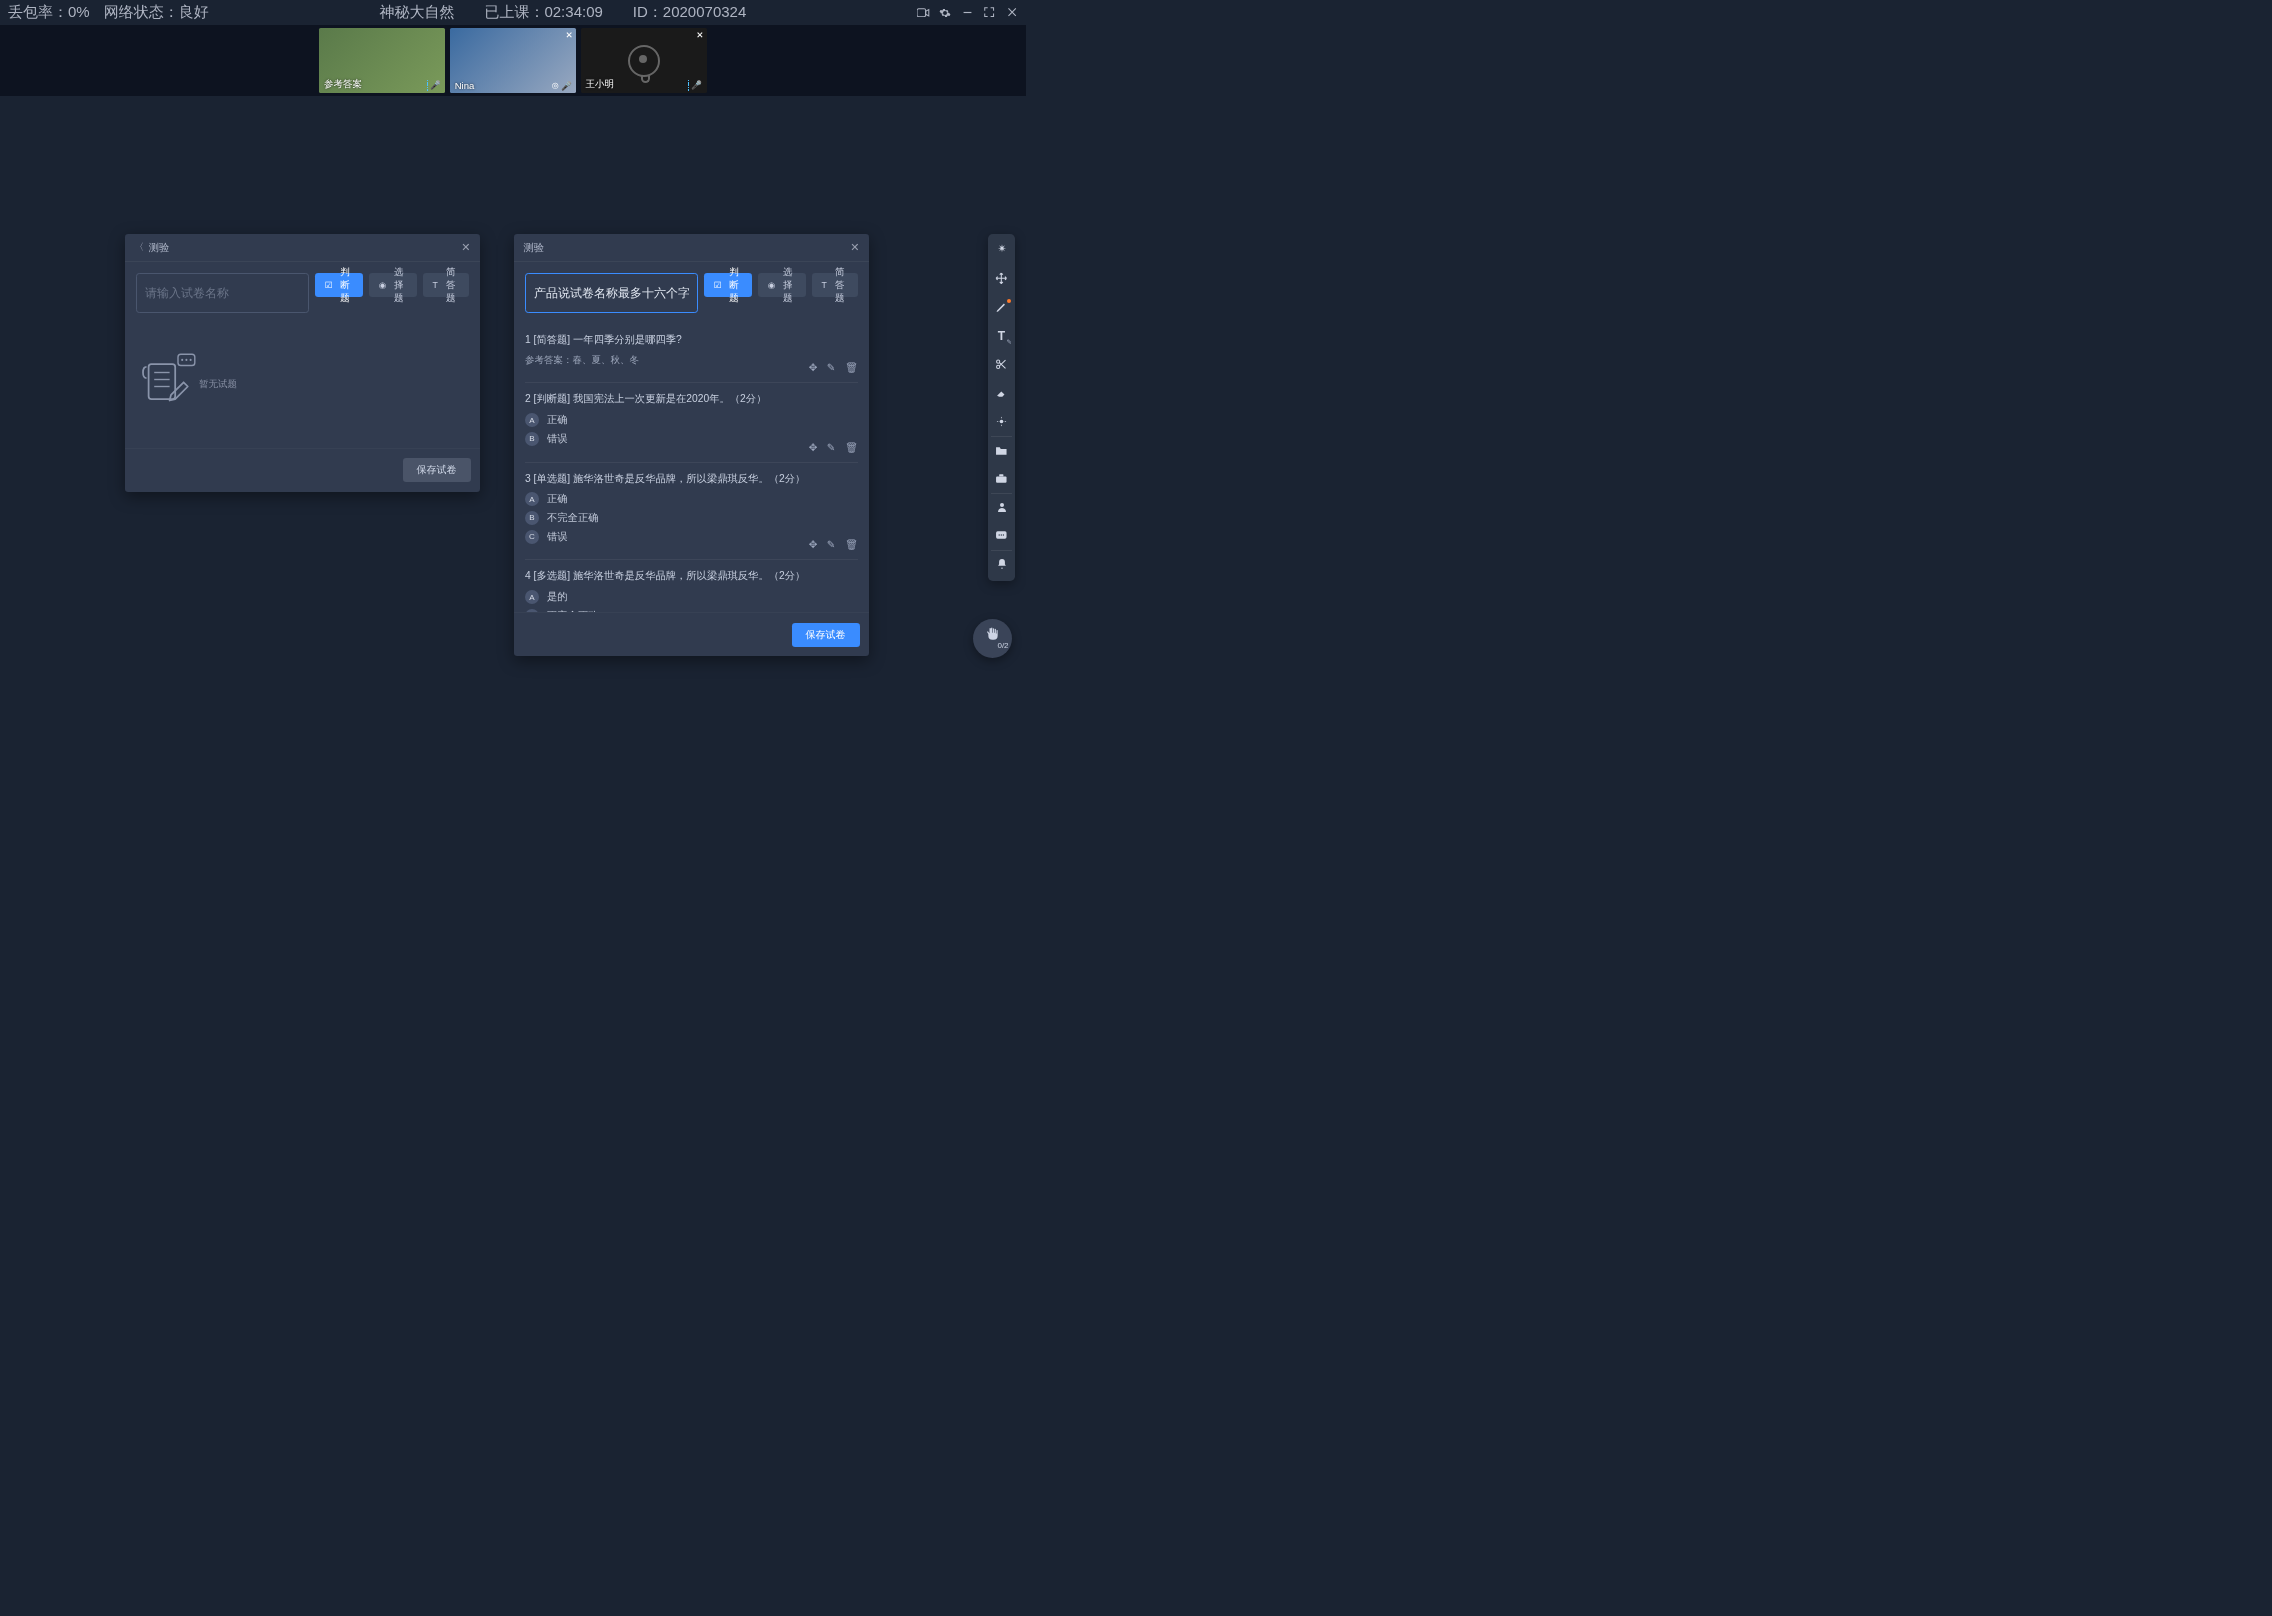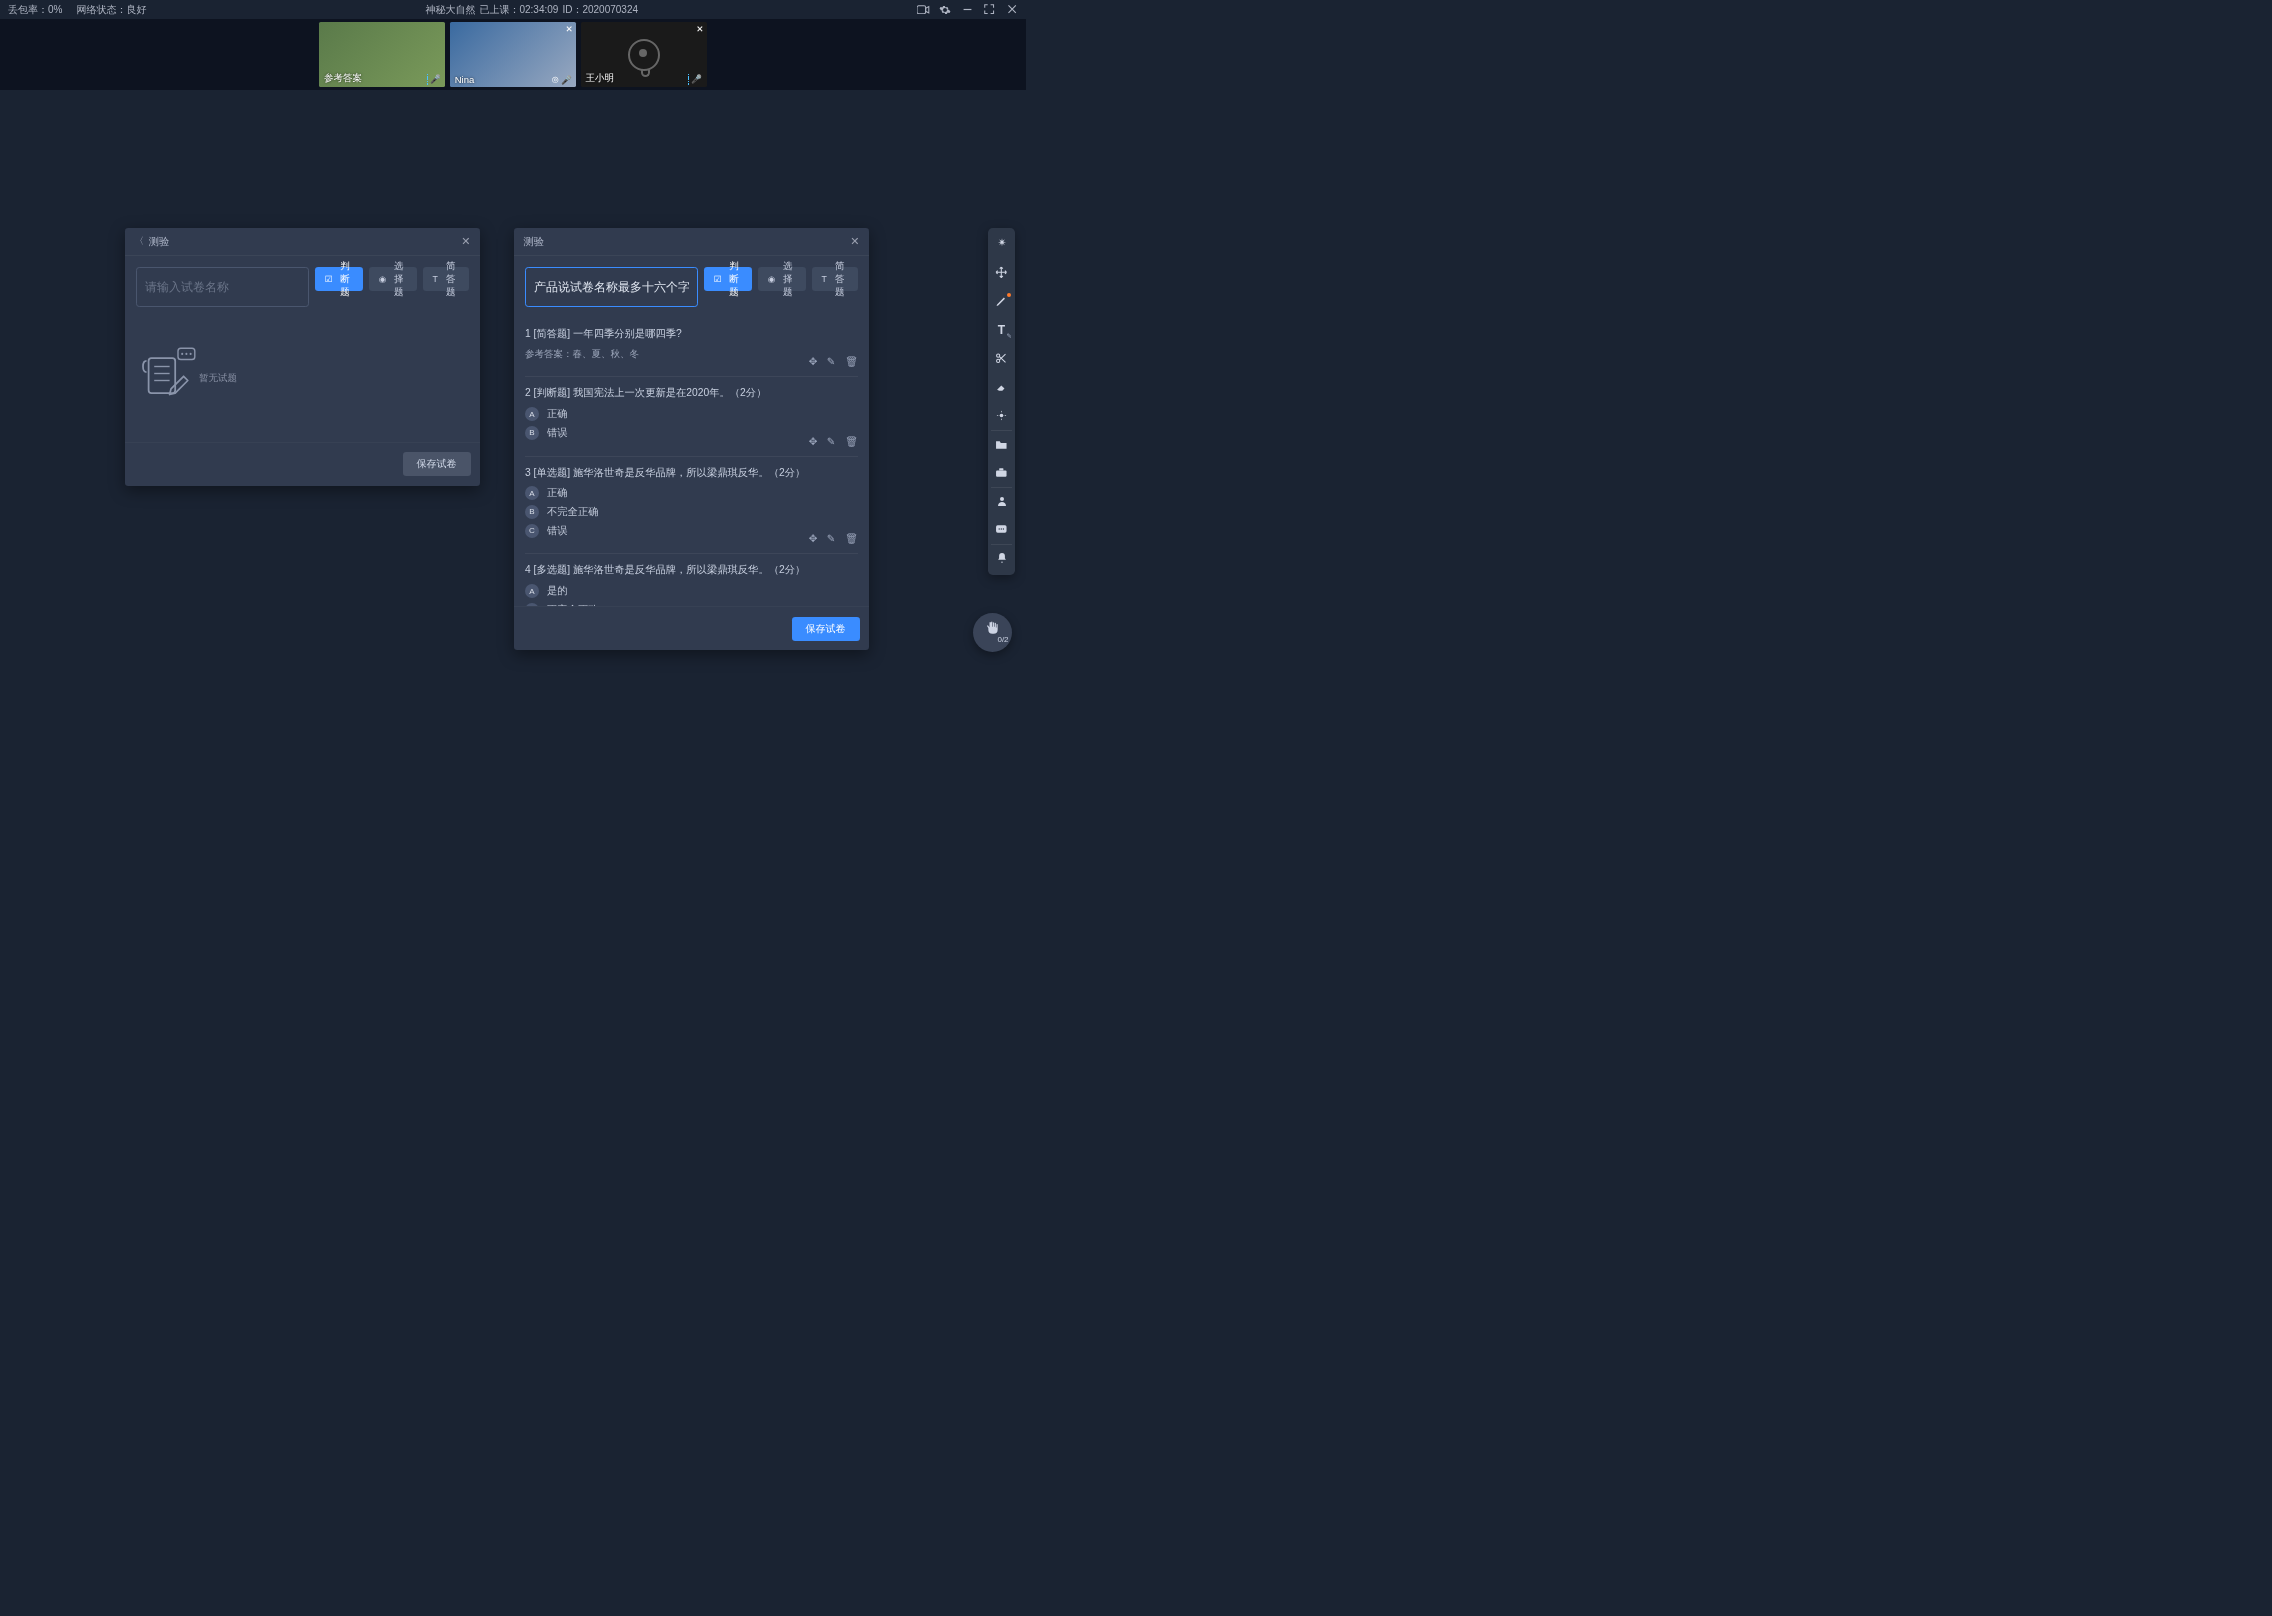--- a/index.html
+++ b/index.html
@@ -7,30 +7,30 @@
   width: 1026px;
   height: 729px;
   background: #1a2332;
   font-family: -apple-system, "PingFang SC", "Microsoft YaHei", sans-serif;
   color: #c0c8d8;
   font-size: 10.3px;
   overflow: hidden;
   position: relative;
 }
 .topbar {
-  height: 19px;
+  height: 25px;
   background: #1a2332;
   display: flex;
   align-items: center;
   padding: 0 8px;
-  font-size: 10px;
+  font-size: 15px;
   color: #aeb4c2;
 }
 .topbar-left { display: flex; gap: 14px; }
-.topbar-center { flex: 1; display: flex; justify-content: center; gap: 4px; }
+.topbar-center { flex: 1; display: flex; justify-content: center; gap: 30px; }
 .topbar-right { display: flex; gap: 9.5px; align-items: center; }
 .topbar-icon { width: 12.6px; height: 12.6px; cursor: pointer; display:flex; align-items:center; justify-content:center; }
 
 .video-strip {
   height: 71px;
   background: #0d1320;
   display: flex;
   justify-content: center;
   gap: 4.7px;
   padding: 3.2px 0;

